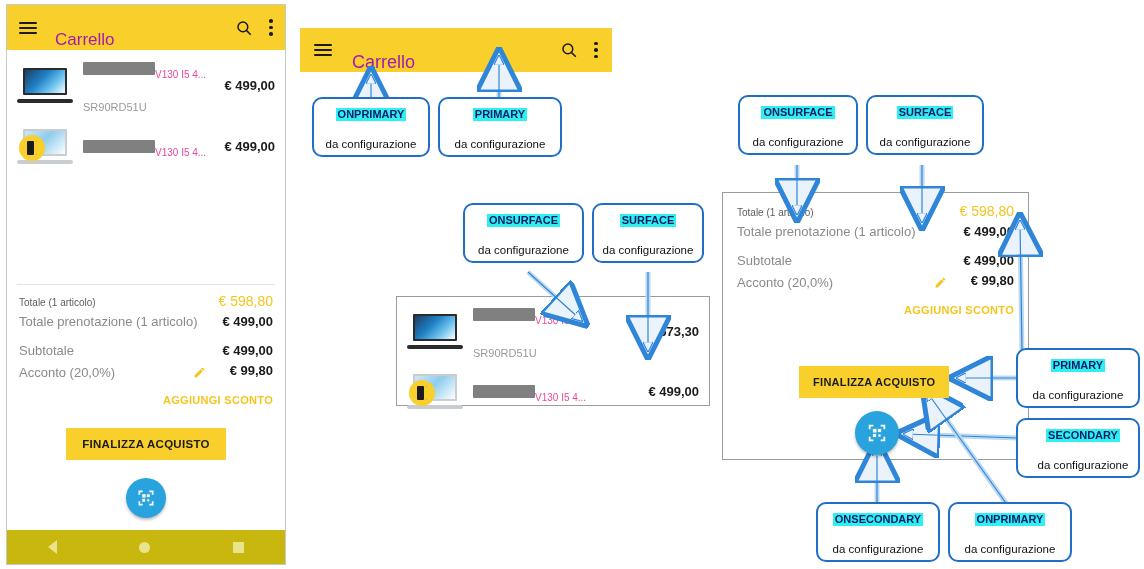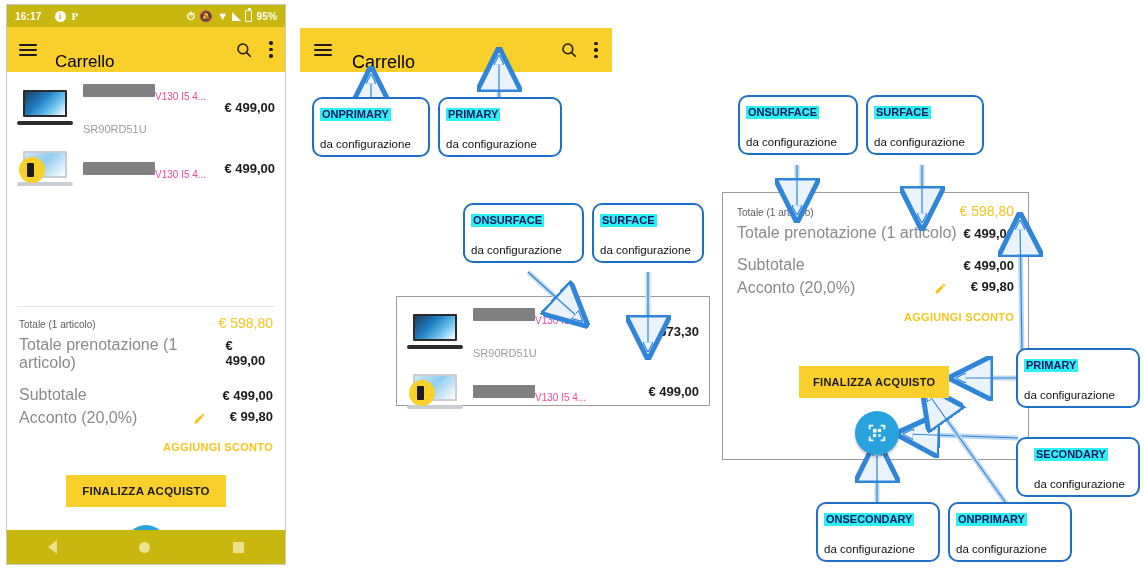--- a/index.html
+++ b/index.html
@@ -63,21 +63,21 @@
   }
 
   .appbar {
     height: 45px;
     background: #f8cf2b;
     display: flex;
     align-items: center;
     padding: 0 12px;
   }
   .appbar-title {
-    font-size: 17px; color: #000000;
+    font-size: 17px; color: #a21caf;
     margin-left: 18px; font-weight: normal; margin-top: 24px;
   }
   .appbar-spacer { flex: 1; }
   .hamburger { width: 18px; display: flex; flex-direction: column; gap: 3px; cursor: pointer;}
   .hamburger span { display:block; height:2px; background:#1b1b1b; border-radius:1px; }
   .ic-search { width: 18px; height: 18px; }
   .ic-more { width: 4px; display:flex; flex-direction:column; gap:3px; margin-left:16px; }
   .ic-more i { display:block; width:3.5px; height:3.5px; border-radius:50%; background:#1b1b1b;}
 
   .cart-list { background:#fff; }
@@ -114,21 +114,21 @@
   .prod-name { font-size: 10px; color:#ec4899; white-space: nowrap; margin-top: 12px; }
   .sku { font-size: 11px; color:#9a9a9a; margin-top: 21px; }
   .row-price { font-size: 13px; color:#1b1b1b; font-weight: bold; white-space: nowrap; padding-left:6px; }
 
   .divider { height:1px; background:#e3e3e3; margin: 0 10px; }
 
   .totals { padding: 8px 12px 0 12px; }
   .trow { display:flex; align-items:baseline; justify-content:space-between; }
   .t-big-label { font-size:10px; color:#5c5c5c; }
   .t-big-val { font-size:14px; color:#f5c51f; font-weight:normal; }
-  .t-lbl { font-size:16px; color:#8a8a8a; }
+  .t-lbl { font-size:13px; color:#8a8a8a; }
   .t-val { font-size:13px; color:#1b1b1b; font-weight:bold; }
   .t-gap { height: 14px; }
   .t-row2 { margin-top: 5px; }
   .pencil {
     display:inline-block; width:13px; height:13px; margin-right:24px;
     position: relative; top:2px;
   }
   .right-pair { display:flex; align-items:center; }
   .add-disc { text-align:right; font-size:11px; color:#f5c51f; font-weight:bold; letter-spacing:.3px; margin-top:14px;}
   .cta-wrap { text-align:center; margin-top: 22px; }
@@ -152,21 +152,21 @@
   .nav-back { width:0;height:0;border-right:9px solid #e9e48a;border-top:7px solid transparent;border-bottom:7px solid transparent;}
   .nav-home { width:11px;height:11px;border-radius:50%;background:#e9e48a;}
   .nav-rec { width:11px;height:11px;background:#e9e48a;}
 
   
   .callout {
     position: absolute;
     border: 2px solid #1f6fc4;
     border-radius: 10px;
     background: #ffffff;
-    text-align: left;
+    text-align: center;
     padding: 5px 6px;
     z-index: 6;
   }
   .callout .kw {
     display:inline-block;
     background:#2ff0f0;
     color:#0b1a66;
     font-weight:bold;
     font-size:11px;
     line-height:13px;
@@ -217,35 +217,20 @@
     box-shadow:0 2px 3px rgba(0,0,0,.25); z-index:6; cursor:pointer;
   }
 </style>
 </head>
 <body>
 
 <div id="root">
 
   <div class="phone">
 
-    <div class="statusbar">
-      <div class="sb-left">
-        <span class="sb-time">16:17</span>
-        <span class="glyph-circle-i">i</span>
-        <span class="sb-icon" style="font-weight:bold;font-family:'Liberation Serif',serif;">P</span>
-      </div>
-      <div class="sb-right">
-        <span class="sb-icon">⏱</span>
-        <span class="sb-icon">🔕</span>
-        <span class="sb-icon">▼</span>
-        <span class="sig"></span>
-        <span class="batt"></span>
-        <span>95%</span>
-      </div>
-    </div>
 
     <div class="appbar">
       <div class="hamburger">
           <span></span>
           <span></span>
           <span></span>
         </div>
       <div class="appbar-title">Carrello</div>
       <div class="appbar-spacer"></div>
       <svg class="ic-search" viewBox="0 0 24 24">
@@ -503,21 +488,21 @@
   <div class="callout" style="left:866px;top:95px;width:118px;">
     <span class="kw">SURFACE</span>
     <span class="sub">da configurazione</span>
   </div>
 
   <div class="callout" style="left:1016px;top:348px;width:124px;">
     <span class="kw">PRIMARY</span>
     <span class="sub">da configurazione</span>
   </div>
 
-  <div class="callout" style="left:1016px;top:437px;width:124px;padding-left:16px;">
+  <div class="callout" style="left:1016px;top:418px;width:124px;padding-left:16px;">
     <span class="kw">SECONDARY</span>
     <span class="sub">da configurazione</span>
   </div>
 
   <div class="callout" style="left:816px;top:502px;width:124px;">
     <span class="kw">ONSECONDARY</span>
     <span class="sub">da configurazione</span>
   </div>
 
   <div class="callout" style="left:948px;top:502px;width:124px;">

